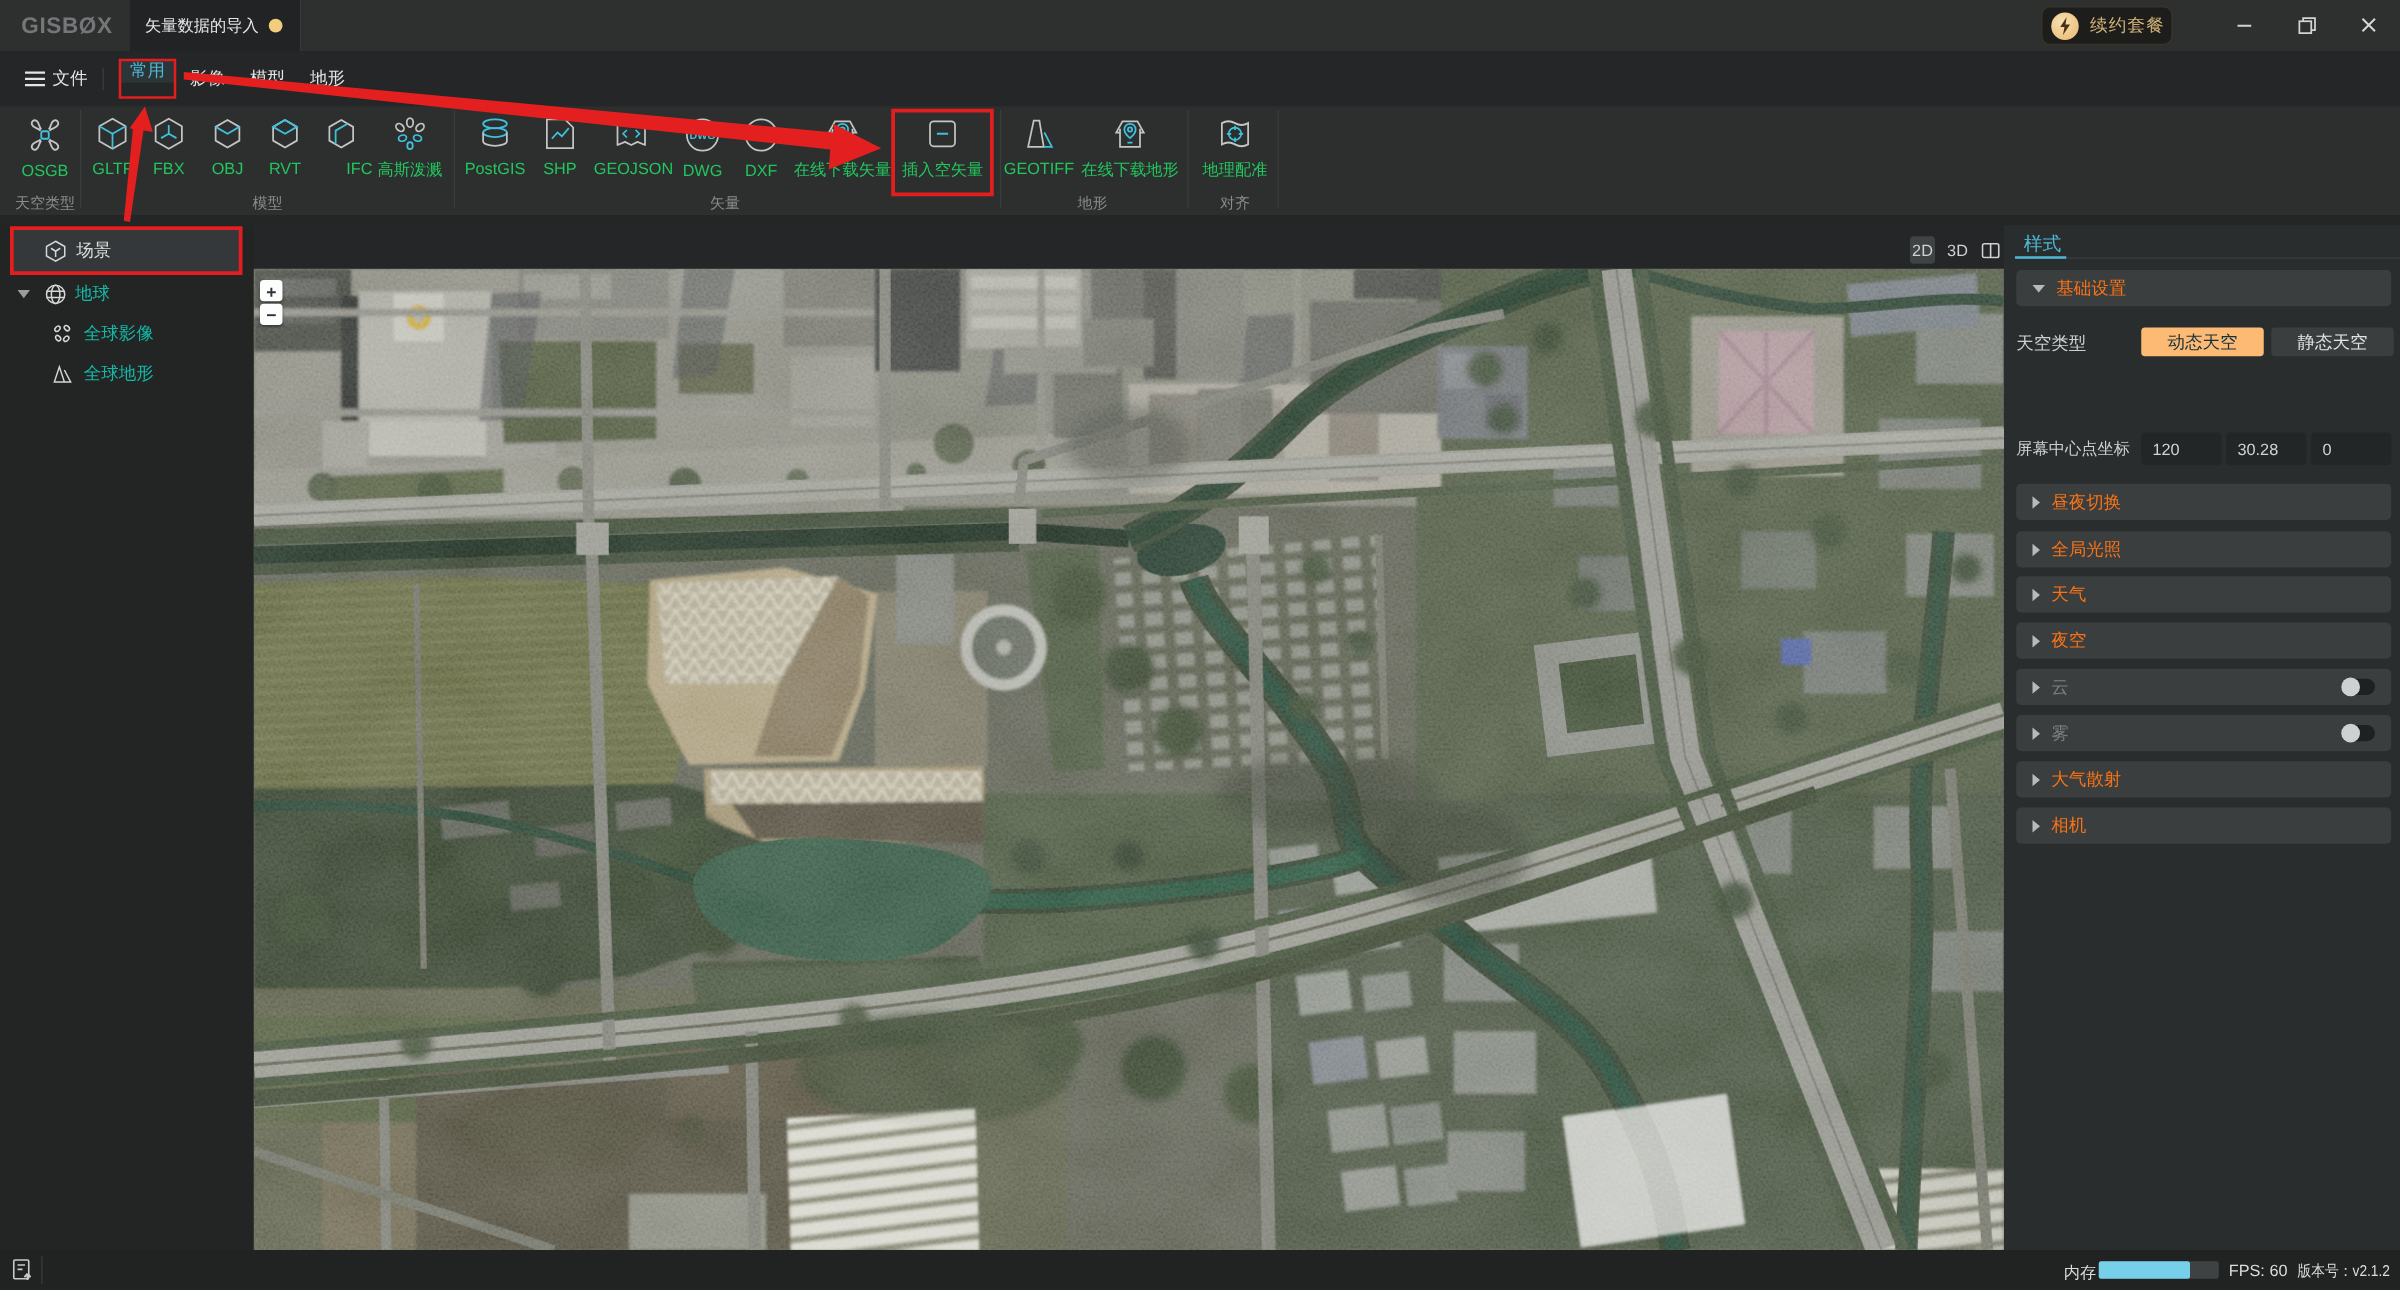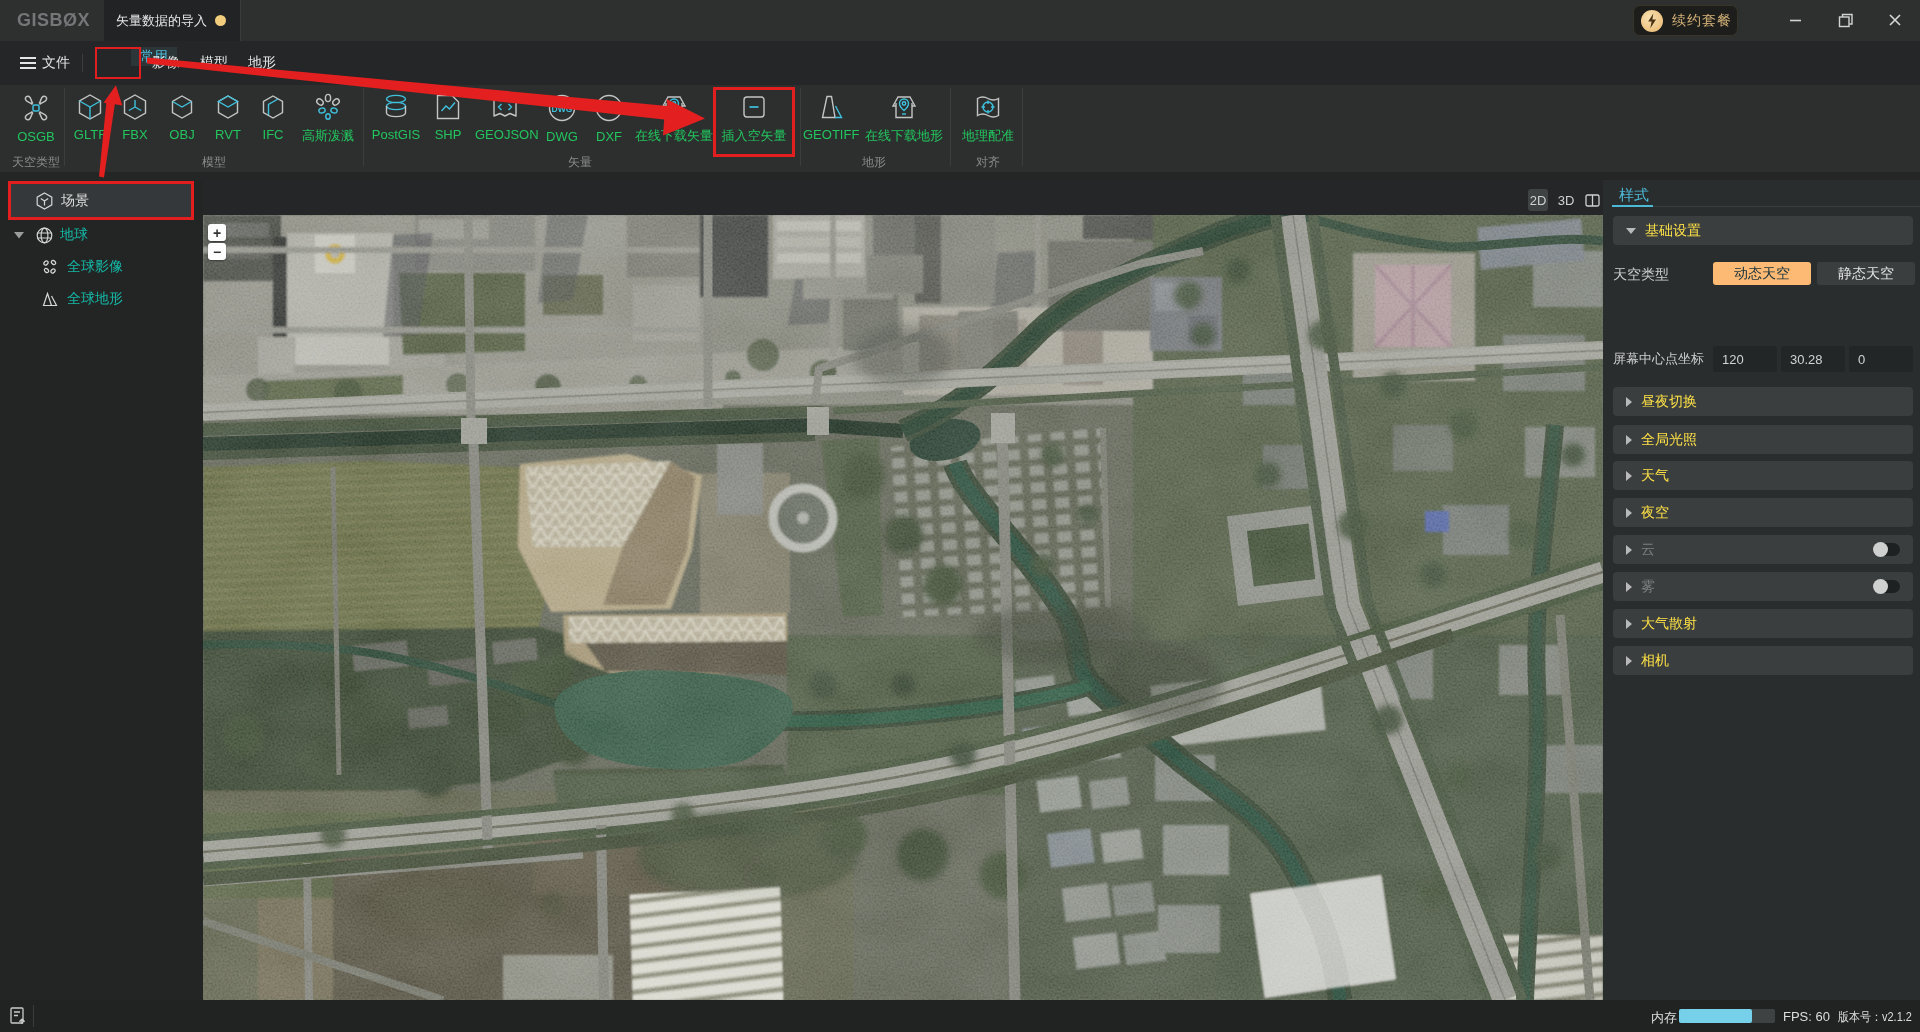--- a/index.html
+++ b/index.html
@@ -15,21 +15,21 @@
 #tab1 .dot { width:11px; height:11px; border-radius:50%; background:#f2cd7e; margin-left:8px; }
 #renewbtn { position:absolute; left:1633px; top:5px; width:105px; height:31px; background:#1d1d1b; border:1px solid #383428; border-radius:7px; display:flex; align-items:center; }
 #renewbtn .coin { width:22px; height:22px; border-radius:50%; margin-left:7px; background:radial-gradient(circle at 40% 35%, #f7e0b2, #e9b76d); position:relative; }
 #renewbtn .coin svg { position:absolute; left:0; top:0; }
 #renewbtn .txt { color:#d3b278; font-size:14px; margin-left:9px; letter-spacing:1px; }
 .winbtn { position:absolute; top:0; width:44px; height:40px; color:#d2d4d4; display:flex; align-items:center; justify-content:center; }
 
 
 #menubar { position:absolute; left:0; top:41px; width:1920px; height:44px; background:#242627; }
 .menuitem { position:absolute; top:13px; color:#e4e5e5; font-size:14px; }
-#mi-changyong { position:absolute; left:95px; top:6px; width:46px; height:19px; background:#2c3537; display:flex; align-items:center; justify-content:center; color:#4cb9d6; font-size:14px;margin-left:36px; }
+#mi-changyong { position:absolute; left:95px; top:6px; width:46px; height:19px; background:#2c3537; display:flex; align-items:center; justify-content:center; color:#4cb9d6; font-size:14px; }
 #menusep { position:absolute; left:82px; top:13px; width:1px; height:18px; background:#3c3e3e; }
 
 
 #toolbar { position:absolute; left:0; top:85px; width:1920px; height:87px; background:#2d2f2f; }
 #toolbarpad { position:absolute; left:0; top:172px; width:1920px; height:8px; background:#242626; }
 .tool { position:absolute; top:8px; text-align:center; }
 .tool svg { display:block; margin:0 auto; }
 .tool .lbl { color:#22c55e; font-size:13px; margin-top:6px; white-space:nowrap; }
 .grouplbl { position:absolute; top:69px; color:#8a8c8c; font-size:12px; white-space:nowrap; transform:translateX(-50%); }
 .toolsep { position:absolute; top:3px; width:1px; height:78px; background:#3b3d3d; }
@@ -42,21 +42,21 @@
 #mapstrip { position:absolute; left:203px; top:180px; width:1400px; height:35px; background:#242627; }
 #mapbox { position:absolute; left:203px; top:215px; width:1400px; height:785px; background:#6f7364; overflow:hidden; }
 .dimbtn { position:absolute; top:189px; height:22px; color:#cfd2d2; font-size:13px; display:flex; align-items:center; justify-content:center; }
 #zoomctl { position:absolute; left:208px; top:224px; width:18px; }
 .zbtn { width:18px; height:17px; background:#fdfdfd; border-radius:3px; color:#333; font-size:14px; font-weight:bold; display:flex; align-items:center; justify-content:center; margin-bottom:2px; box-shadow:0 1px 2px rgba(0,0,0,.4); }
 
 
 #panel { position:absolute; left:1603px; top:180px; width:317px; height:820px; background:#2a2d2e; }
 #styletab { position:absolute; left:16px; top:6px; color:#4cb9d6; font-size:15px; }
 #styleline { position:absolute; left:9px; top:25px; width:41px; height:2px; background:#4cb9d6; }
-.sechead { position:absolute; left:10px; width:300px; height:29px; background:#3a3e3e; border-radius:4px; display:flex; align-items:center; color:#fde047; font-size:14px; }
+.sechead { position:absolute; left:10px; width:300px; height:29px; background:#3a3e3e; border-radius:4px; display:flex; align-items:center; color:#f97316; font-size:14px; }
 .sechead .tri { margin-left:13px; margin-right:9px; width:0; height:0; }
 .tri-down { border-left:5px solid transparent; border-right:5px solid transparent; border-top:6px solid #b8bab9; }
 .tri-right { border-top:5px solid transparent; border-bottom:5px solid transparent; border-left:6px solid #b8bab9; }
 .sechead.dim { color:#7c8081; }
 .toggle { position:absolute; right:13px; width:27px; height:13px; background:#1e2122; border-radius:7px; }
 .toggle .knob { position:absolute; left:0px; top:-1px; width:15px; height:15px; border-radius:50%; background:#cfd1d1; }
 .fldlabel { position:absolute; color:#cdcfcf; font-size:14px; }
 .skybtn { position:absolute; top:82px; width:98px; height:23px; border-radius:3px; font-size:14px; display:flex; align-items:center; justify-content:center; }
 .input { position:absolute; top:166px; height:26px; background:#232627; border-radius:3px; color:#d2d3d3; font-size:13px; display:flex; align-items:center; padding-left:9px; }
 
@@ -158,21 +158,21 @@
     </svg>
     <div class="lbl">OBJ</div>
   </div>
   <div class="tool" style="left:203px; width:50px;">
     <svg width="28" height="28" viewBox="0 0 28 28" fill="none" stroke="#c3c4c4" stroke-width="1.4">
       <path d="M14 3 L23.5 8.5 V19.5 L14 25 L4.5 19.5 V8.5 Z"></path>
       <path d="M14 3 L23.5 8.5 L14 14 L4.5 8.5 Z" stroke="#3fc1dd"></path>
     </svg>
     <div class="lbl">RVT</div>
   </div>
-  <div class="tool" style="left:248px; width:50px;">
+  <div class="tool" style="left:248px; width:50px;text-align:right;">
     <svg width="28" height="28" viewBox="0 0 28 28" fill="none" stroke="#c3c4c4" stroke-width="1.4">
       <path d="M14 3 L23.5 8.5 V19.5 L14 25 L4.5 19.5 V8.5 Z"></path>
       <path d="M19 6 L9.5 11.5 V22" stroke="#3fc1dd"></path>
     </svg>
     <div class="lbl">IFC</div>
   </div>
   <div class="tool" style="left:295px; width:66px;">
     <svg width="30" height="28" viewBox="0 0 30 28" fill="none" stroke="#c3c4c4" stroke-width="1.4">
       <ellipse cx="15" cy="5" rx="2.6" ry="3.6"></ellipse>
       <ellipse cx="7" cy="9" rx="2.6" ry="3.6" transform="rotate(-50 7 9)"></ellipse>

